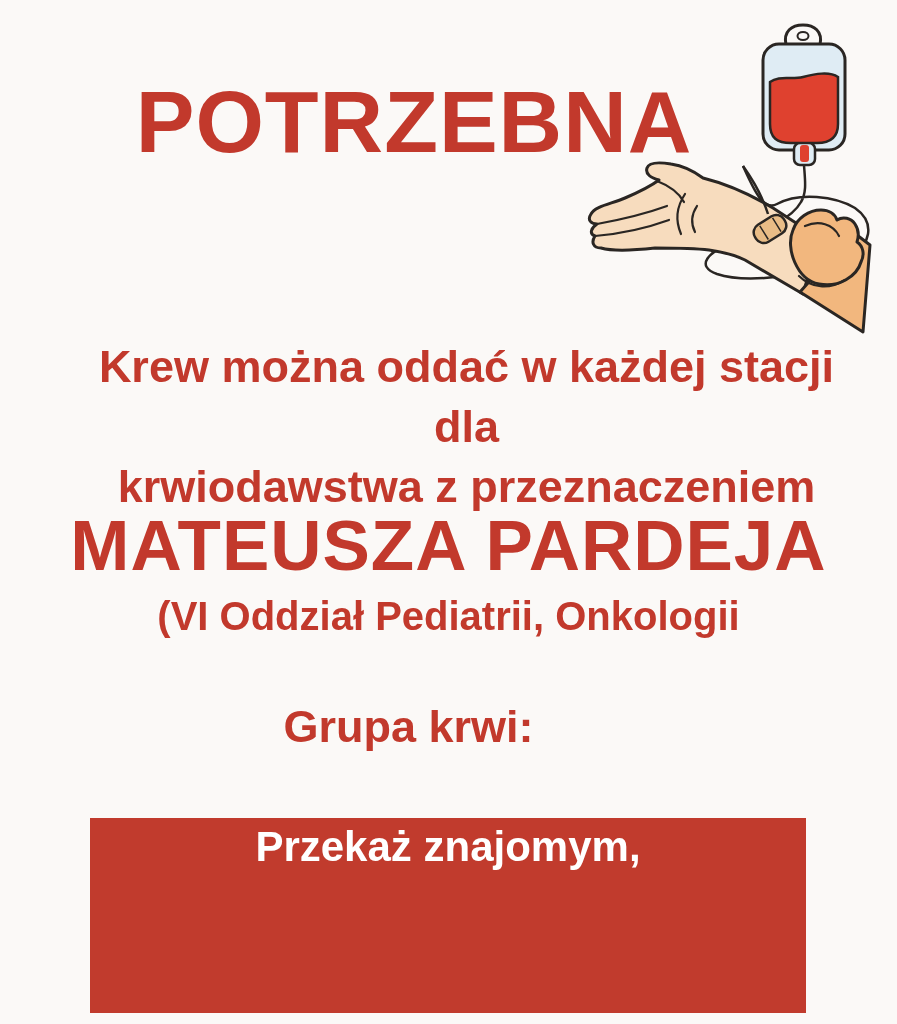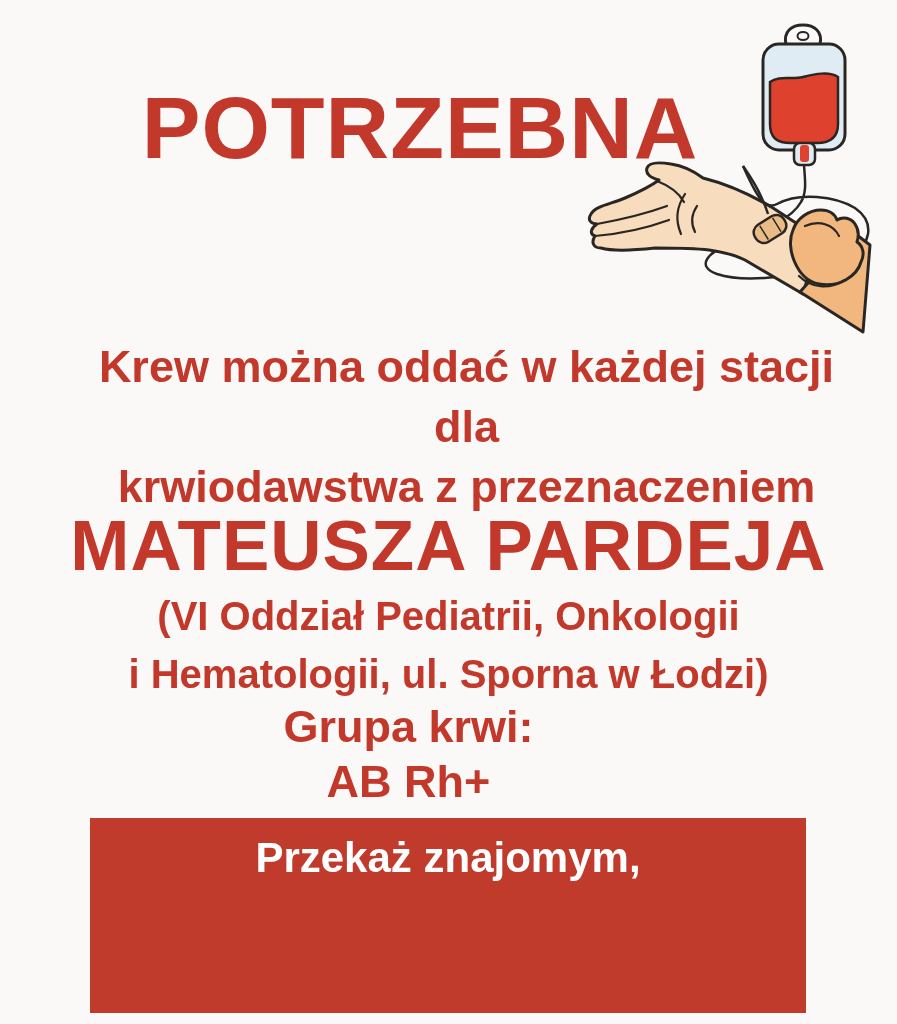--- a/index.html
+++ b/index.html
@@ -8,21 +8,21 @@
     width: 897px;
     height: 1024px;
     background: var(--page-background, #FBF9F7);
     font-family: "Liberation Sans", sans-serif;
     font-weight: 700;
     color: var(--accent-red, #C2392C);
     overflow: hidden;
   }
   .line { display: block; }
   .title {
-    position: absolute; top: 70px; left: 0; width: 820px; margin: 10px;
+    position: absolute; top: 70px; left: 0; width: 820px; margin: 4px;
     text-align: center; font-size: 88px; line-height: 96px; letter-spacing: 1px;
   }
   .illustration {
     position: absolute; top: 8px; right: 0; width: 330px; height: 348px;
   }
   .intro {
     position: absolute; top: 319px; left: 0; width: 897px; margin: 18px;
     text-align: center; font-size: 45px; line-height: 60px;
   }
   .patient-name {
@@ -32,21 +32,21 @@
   .ward {
     position: absolute; top: 587px; left: 0; width: 897px; margin: 0;
     text-align: center; font-size: 40px; line-height: 58px;
   }
   .blood-group {
     position: absolute; top: 699px; left: 0; width: 817px;
     text-align: center; font-size: 45px; line-height: 55px;
   }
   .cta-box {
     position: absolute; top: 818px; left: 90px; width: 716px; height: 195px;
-    box-sizing: border-box; padding-top: 12px;
+    box-sizing: border-box; padding-top: 1px;
     background: var(--cta-background, #C2392C);
     color: var(--cta-text, #FFFFFF);
     text-align: center; font-size: 42px; line-height: 56px;
   }
   svg .outline { stroke: var(--outline-dark, #2A2623); fill: none; }
 </style>
 </head>
 <body>
 
 <div class="poster">
@@ -114,25 +114,23 @@
   <p class="intro">
     <span class="line">Krew można oddać w każdej stacji</span>
     <span class="line">dla</span>
     <span class="line">krwiodawstwa z przeznaczeniem</span>
   </p>
 
   <div class="patient-name">MATEUSZA PARDEJA</div>
 
   <p class="ward">
     <span class="line">(VI Oddział Pediatrii, Onkologii</span>
-    <span class="line">i Hematologii, ul. Sporna w Łodzi)</span>
   </p>
 
   <div class="blood-group">
     <span class="line">Grupa krwi:</span>
-    <span class="line">AB Rh+</span>
   </div>
 
   <div class="cta-box">
     <span class="line">Przekaż znajomym,</span>
   </div>
 
 </div>
 
 </body></html>

